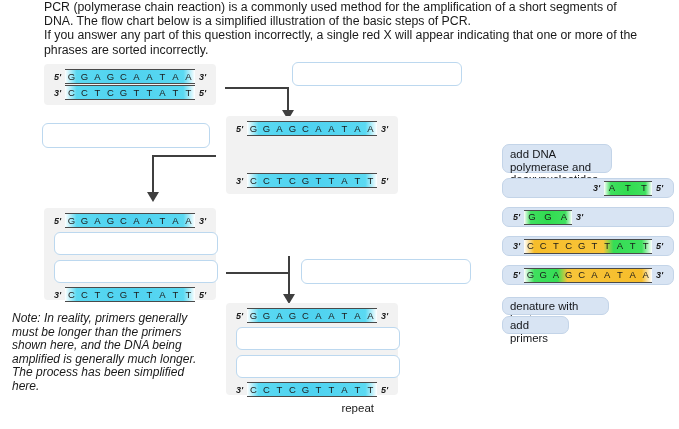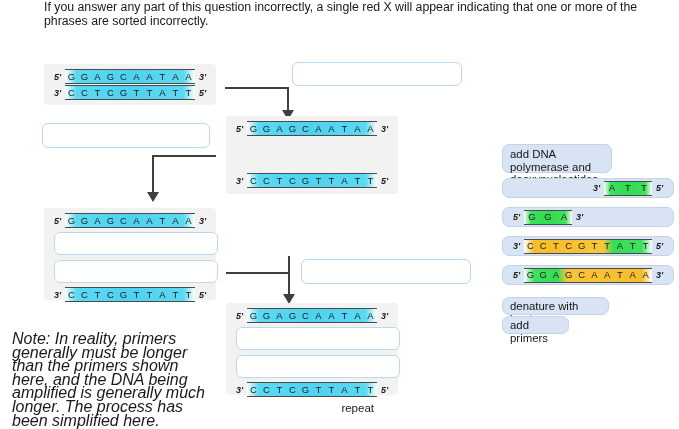--- a/index.html
+++ b/index.html
@@ -121,36 +121,37 @@
   .arrow-line{background:#3f3f3f;}
   .arrow-head{
     width:0;height:0;
     border-left:6px solid transparent;
     border-right:6px solid transparent;
     border-top:10px solid #3f3f3f;
   }
 
   
   #note{
-    left:12px;top:332px;width:200px;
-    font-size:16px;line-height:13.6px;
+    left:12px;top:312px;width:200px;
+    font-size:12px;line-height:13.6px;
     font-style:italic;
   }
 
   
   #repeat-label{
     left:256px;top:402px;width:118px;
     text-align:right;
     font-size:11.5px;
   }
 </style>
 </head>
 <body>
 
 <div class="abs" id="intro">
+  <p class="p1">PCR (polymerase chain reaction) is a commonly used method for the amplification of a short segments of DNA. The flow chart below is a simplified illustration of the basic steps of PCR.</p>
   <p class="p2">If you answer any part of this question incorrectly, a single red X will appear indicating that one or more of the phrases are sorted incorrectly.</p>
 </div>
 
 <div class="abs panel" style="left:44px;top:64px;width:172px;height:41px;padding:5px 6px;">
   <div class="strand-row">
     <div class="end">5'</div>
     <div class="seq">
       <div class="fill fill-cyan"></div>
       <span class="base">G</span>
       <span class="base">G</span>

